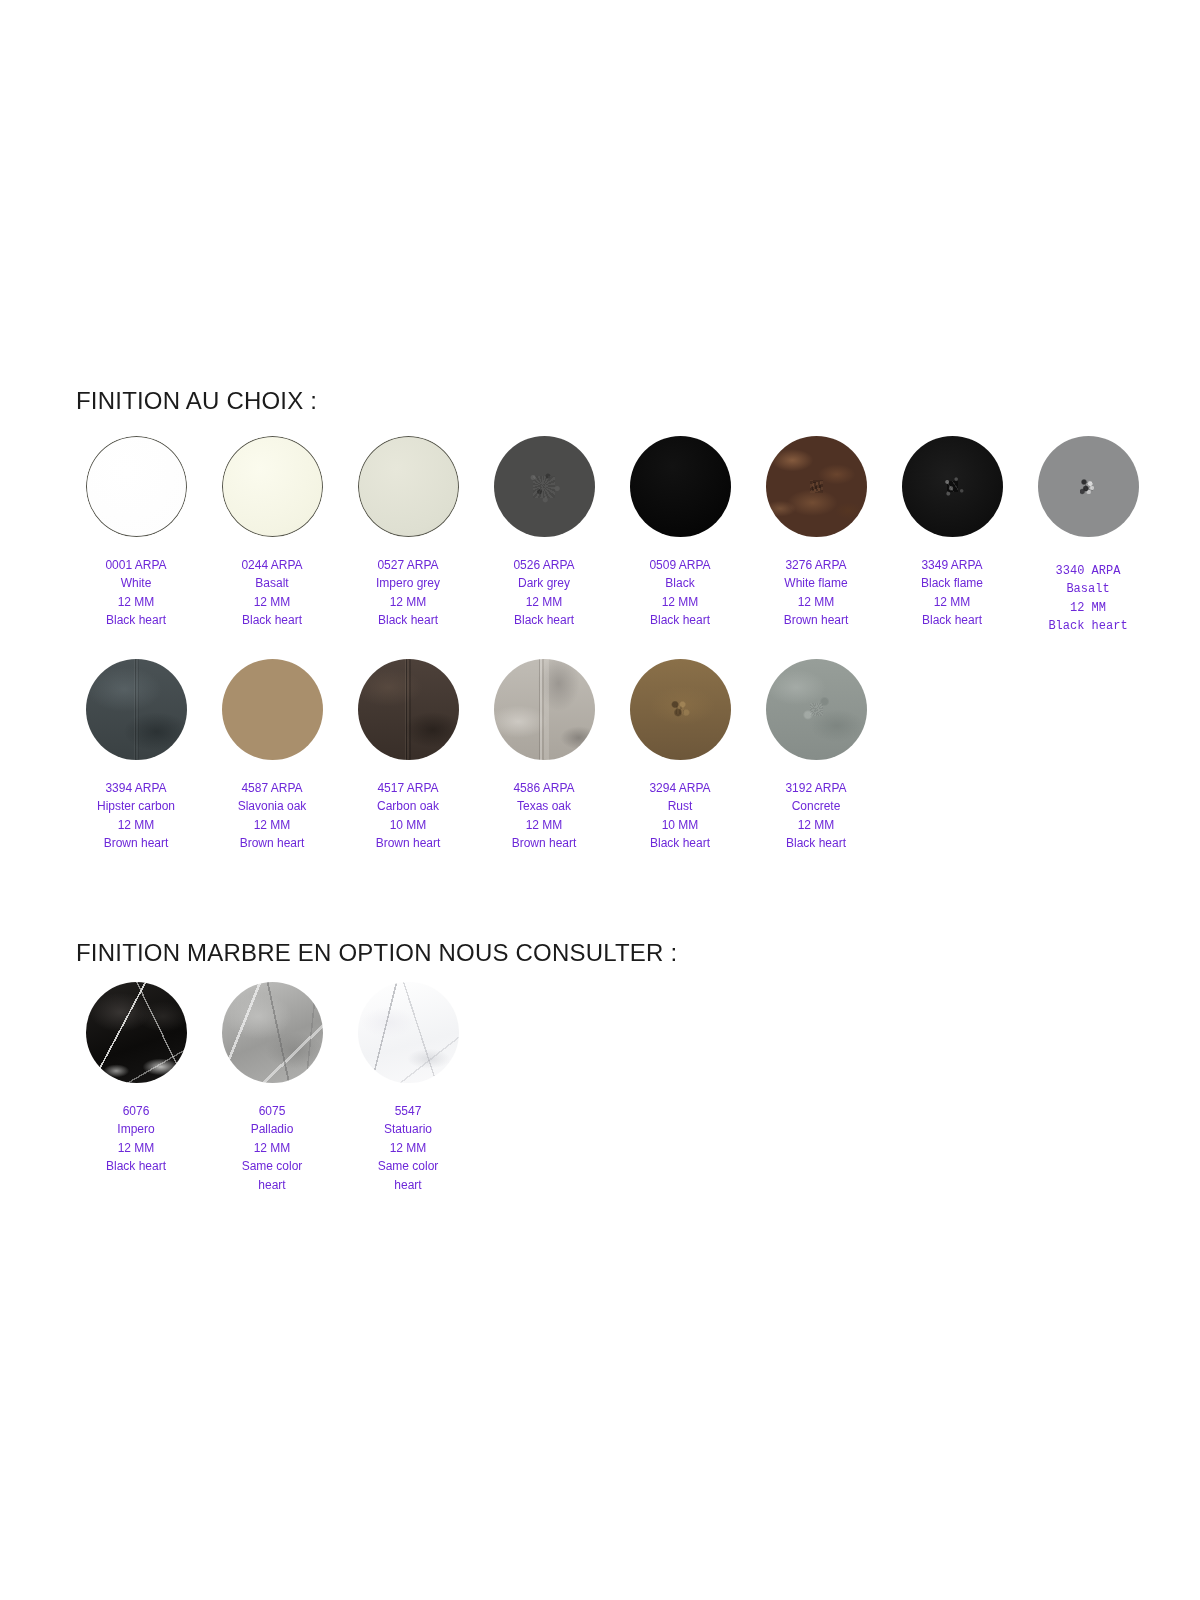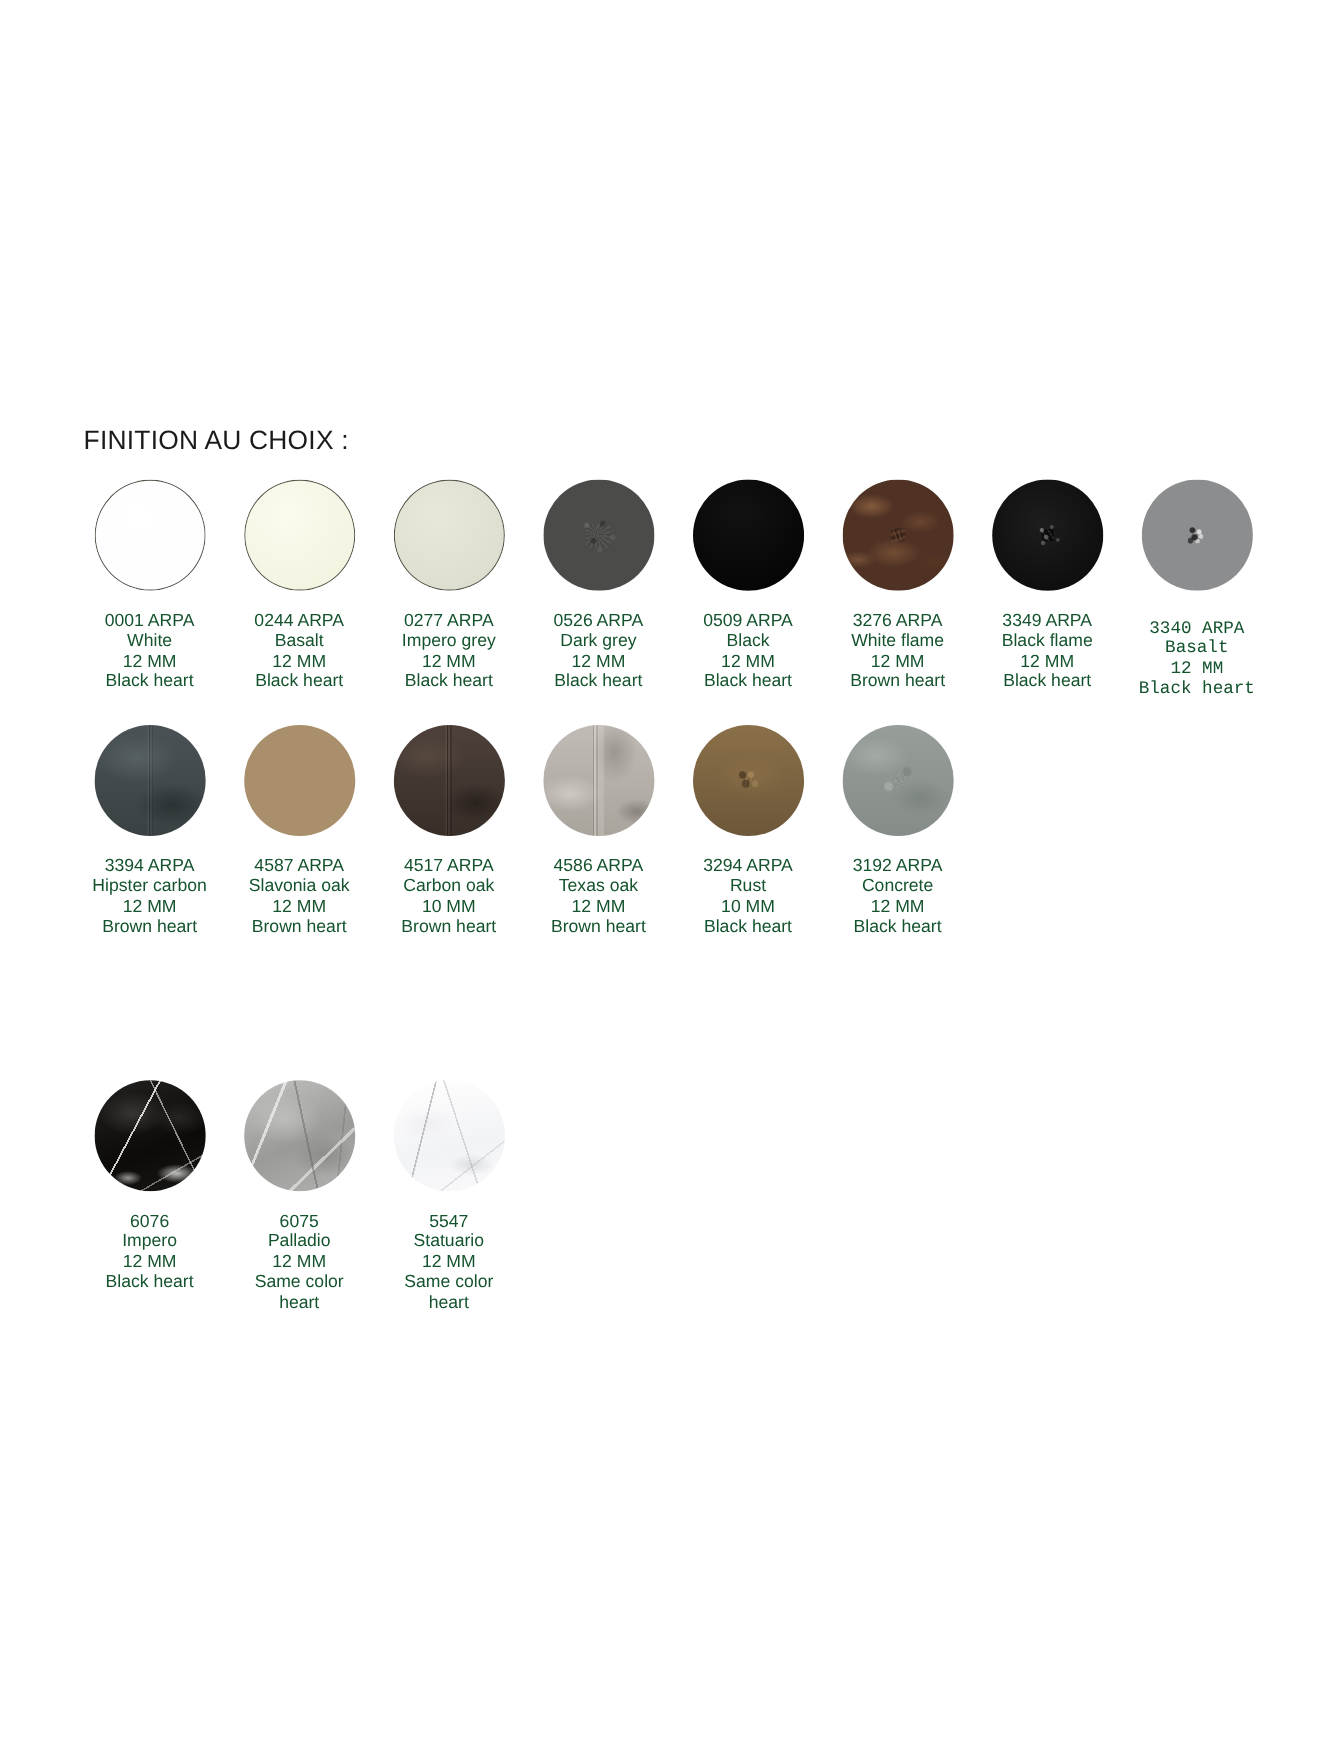--- a/index.html
+++ b/index.html
@@ -65,23 +65,23 @@
     flex: none;
   }
   
   .swatch-disc.outlined {
     box-shadow: inset 0 0 0 1px #55554c;
   }
 
   .swatch-caption {
     margin-top: 19px;
     text-align: center;
-    font-size: 16px;
+    font-size: 12px;
     line-height: 18.4px;
-    color: #14532d;
+    color: #6d28d9;
     width: 136px;
   }
   .swatch-caption .cap-line {
     display: block;
     white-space: pre-line;
   }
   
   .swatch.caption-lowered .swatch-caption { margin-top: 25px; font-family: Liberation Mono, monospace; }
 
   
@@ -300,21 +300,21 @@
         <div class="swatch-caption">
           <span class="cap-line">0244 ARPA</span>
           <span class="cap-line">Basalt</span>
           <span class="cap-line">12 MM</span>
           <span class="cap-line">Black heart</span>
         </div>
       </div>
       <div class="swatch">
         <div class="swatch-disc tex-lightgrey outlined"></div>
         <div class="swatch-caption">
-          <span class="cap-line">0277 ARPA</span>
+          <span class="cap-line">0527 ARPA</span>
           <span class="cap-line">Impero grey</span>
           <span class="cap-line">12 MM</span>
           <span class="cap-line">Black heart</span>
         </div>
       </div>
       <div class="swatch">
         <div class="swatch-disc tex-darkgrey"></div>
         <div class="swatch-caption">
           <span class="cap-line">0526 ARPA</span>
           <span class="cap-line">Dark grey</span>
@@ -410,20 +410,21 @@
         <div class="swatch-disc tex-concrete"></div>
         <div class="swatch-caption">
           <span class="cap-line">3192 ARPA</span>
           <span class="cap-line">Concrete</span>
           <span class="cap-line">12 MM</span>
           <span class="cap-line">Black heart</span>
         </div>
       </div>
     </div>
 
+  <h1 class="section-heading" id="heading-marble">FINITION MARBRE EN OPTION NOUS CONSULTER :</h1>
 
   <div class="swatch-row" id="row-marble">
       <div class="swatch">
         <div class="swatch-disc tex-impero"></div>
         <div class="swatch-caption">
           <span class="cap-line">6076</span>
           <span class="cap-line">Impero</span>
           <span class="cap-line">12 MM</span>
           <span class="cap-line">Black heart</span>
         </div>

